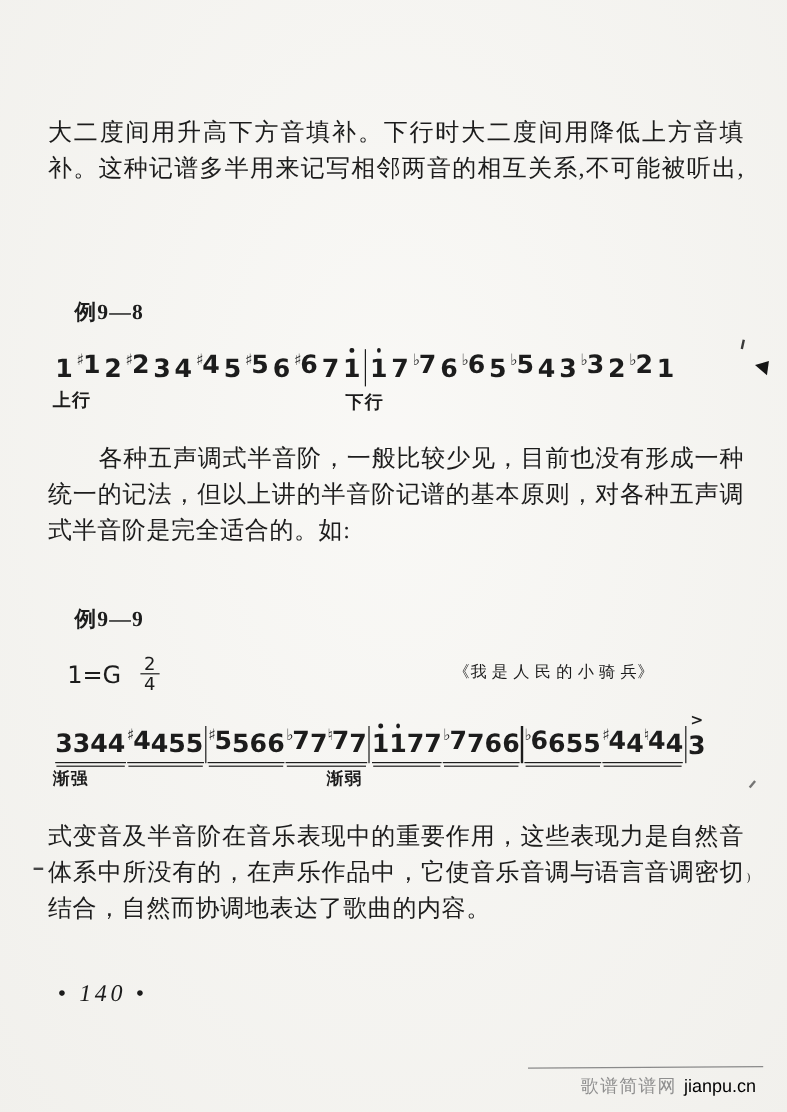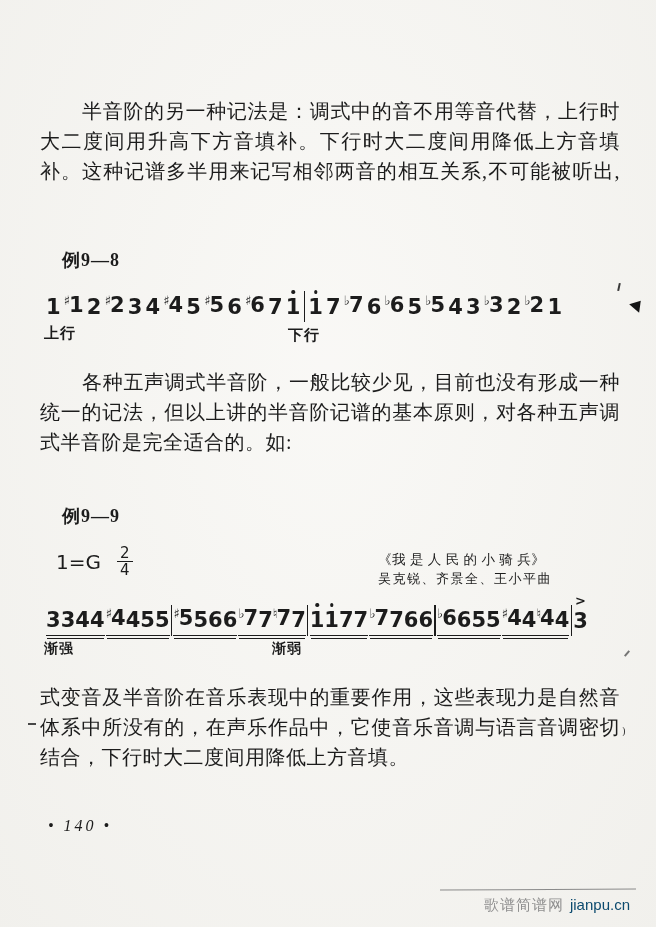--- a/index.html
+++ b/index.html
@@ -50,43 +50,42 @@
   .keysig{position:absolute;left:56px;top:546px;display:flex;align-items:center;gap:16px;
     font-family:"DejaVu Sans",sans-serif;font-weight:normal;font-size:20px;}
   .frac{display:inline-flex;flex-direction:column;align-items:center;font-size:15px;line-height:14px;}
   .frac .num{border-bottom:1.6px solid #1c1c1c;padding:0 3px 1px;}
   .frac .den{padding-top:1px;}
   
   .songmeta{position:absolute;left:378px;top:539px;width:210px;margin-top:12px;}
   .song-title{font-size:13.5px;letter-spacing:.5px;line-height:17px;}
   .composers{font-size:13px;letter-spacing:1.5px;line-height:17px;margin-top:2px;}
   
-  .pagenum{position:absolute;left:48px;top:817px;font-size:16px;font-style:italic;letter-spacing:3px;}
+  .pagenum{position:absolute;left:48px;top:817px;font-size:20px;font-style:italic;letter-spacing:3px;}
   .wm-line{position:absolute;left:440px;right:20px;top:889px;height:1px;background:#8a8a8a;
     transform:rotate(-.35deg);}
   .wm{position:absolute;right:26px;top:896px;font-size:15px;color:#8f8f8f;
     font-family:"Liberation Sans","DejaVu Sans",sans-serif;letter-spacing:1px;white-space:nowrap;}
-  .wm .url{color:#0c4a6e;margin-left:6px;letter-spacing:0;}
+  .wm .url{color:#000000;margin-left:6px;letter-spacing:0;}
   
   .artifact{position:absolute;}
   .artifact-arrow{top:300px;right:16px;width:0;height:0;
     border-right:11px solid #151515;border-top:5px solid transparent;border-bottom:7px solid transparent;
     transform:rotate(8deg);}
   .artifact-tick{top:283px;right:36px;width:2px;height:8px;background:#3a3a3a;transform:rotate(12deg);}
   .spk1{top:650px;right:28px;width:2px;height:7px;background:#555;transform:rotate(40deg);opacity:.8;}
   .spk2{top:727px;right:31px;width:5px;height:9px;border-right:1.5px solid #333;border-radius:0 50% 50% 0;}
   .spk3{left:28px;top:723px;width:8px;height:1.5px;background:#474747;}
 </style>
 </head>
 <body>
 
 <div class="page"></div>
 
 <div class="para" id="para1">
-  <span class="line jlast indent">半音阶的另一种记法是：调式中的音不用等音代替，上行时</span>
   <span class="line jlast">大二度间用升高下方音填补。下行时大二度间用降低上方音填</span>
   <span class="line jlast">补。这种记谱多半用来记写相邻两音的相互关系,不可能被听出,</span>
 </div>
 
 <div class="ex-label" id="ex8-label">例9—8</div>
 <div class="notation" id="notation1">
     <span class="group">
       <span class="note">1</span>
     </span>
     <span class="group">
@@ -180,21 +179,20 @@
 <div class="keysig">
   <span>1=G</span>
   <span class="frac">
     <span class="num">2</span>
     <span class="den">4</span>
   </span>
 </div>
 
 <div class="songmeta">
   <div class="song-title">《我 是 人 民 的 小 骑 兵》</div>
-  <div class="composers">吴克锐、齐景全、王小平曲</div>
 </div>
 
 <div class="notation" id="notation2">
     <span class="group beam2">
       <span class="note">3</span>
       <span class="note">3</span>
       <span class="note">4</span>
       <span class="note">4</span>
     </span>
     <span class="group beam2">
@@ -247,21 +245,21 @@
       <span class="note">3</span>
       <i class="accent-mark">&gt;</i>
     </span>
   </div>
 <div class="sub-label" id="lbl-cresc">渐强</div>
 <div class="sub-label" id="lbl-dim">渐弱</div>
 
 <div class="para" id="para3">
   <span class="line jlast">式变音及半音阶在音乐表现中的重要作用，这些表现力是自然音</span>
   <span class="line jlast">体系中所没有的，在声乐作品中，它使音乐音调与语言音调密切</span>
-  <span class="line">结合，下行时大二度间用降低上方音填。</span>
+  <span class="line">结合，自然而协调地表达了歌曲的内容。</span>
 </div>
 
 <div class="pagenum">• 140 •</div>
 <div class="wm-line"></div>
 <div class="wm">
   <span>歌谱简谱网</span><span class="url">jianpu.cn</span>
 </div>
 
 <div class="artifact artifact-arrow"></div>
 <div class="artifact artifact-tick"></div>

